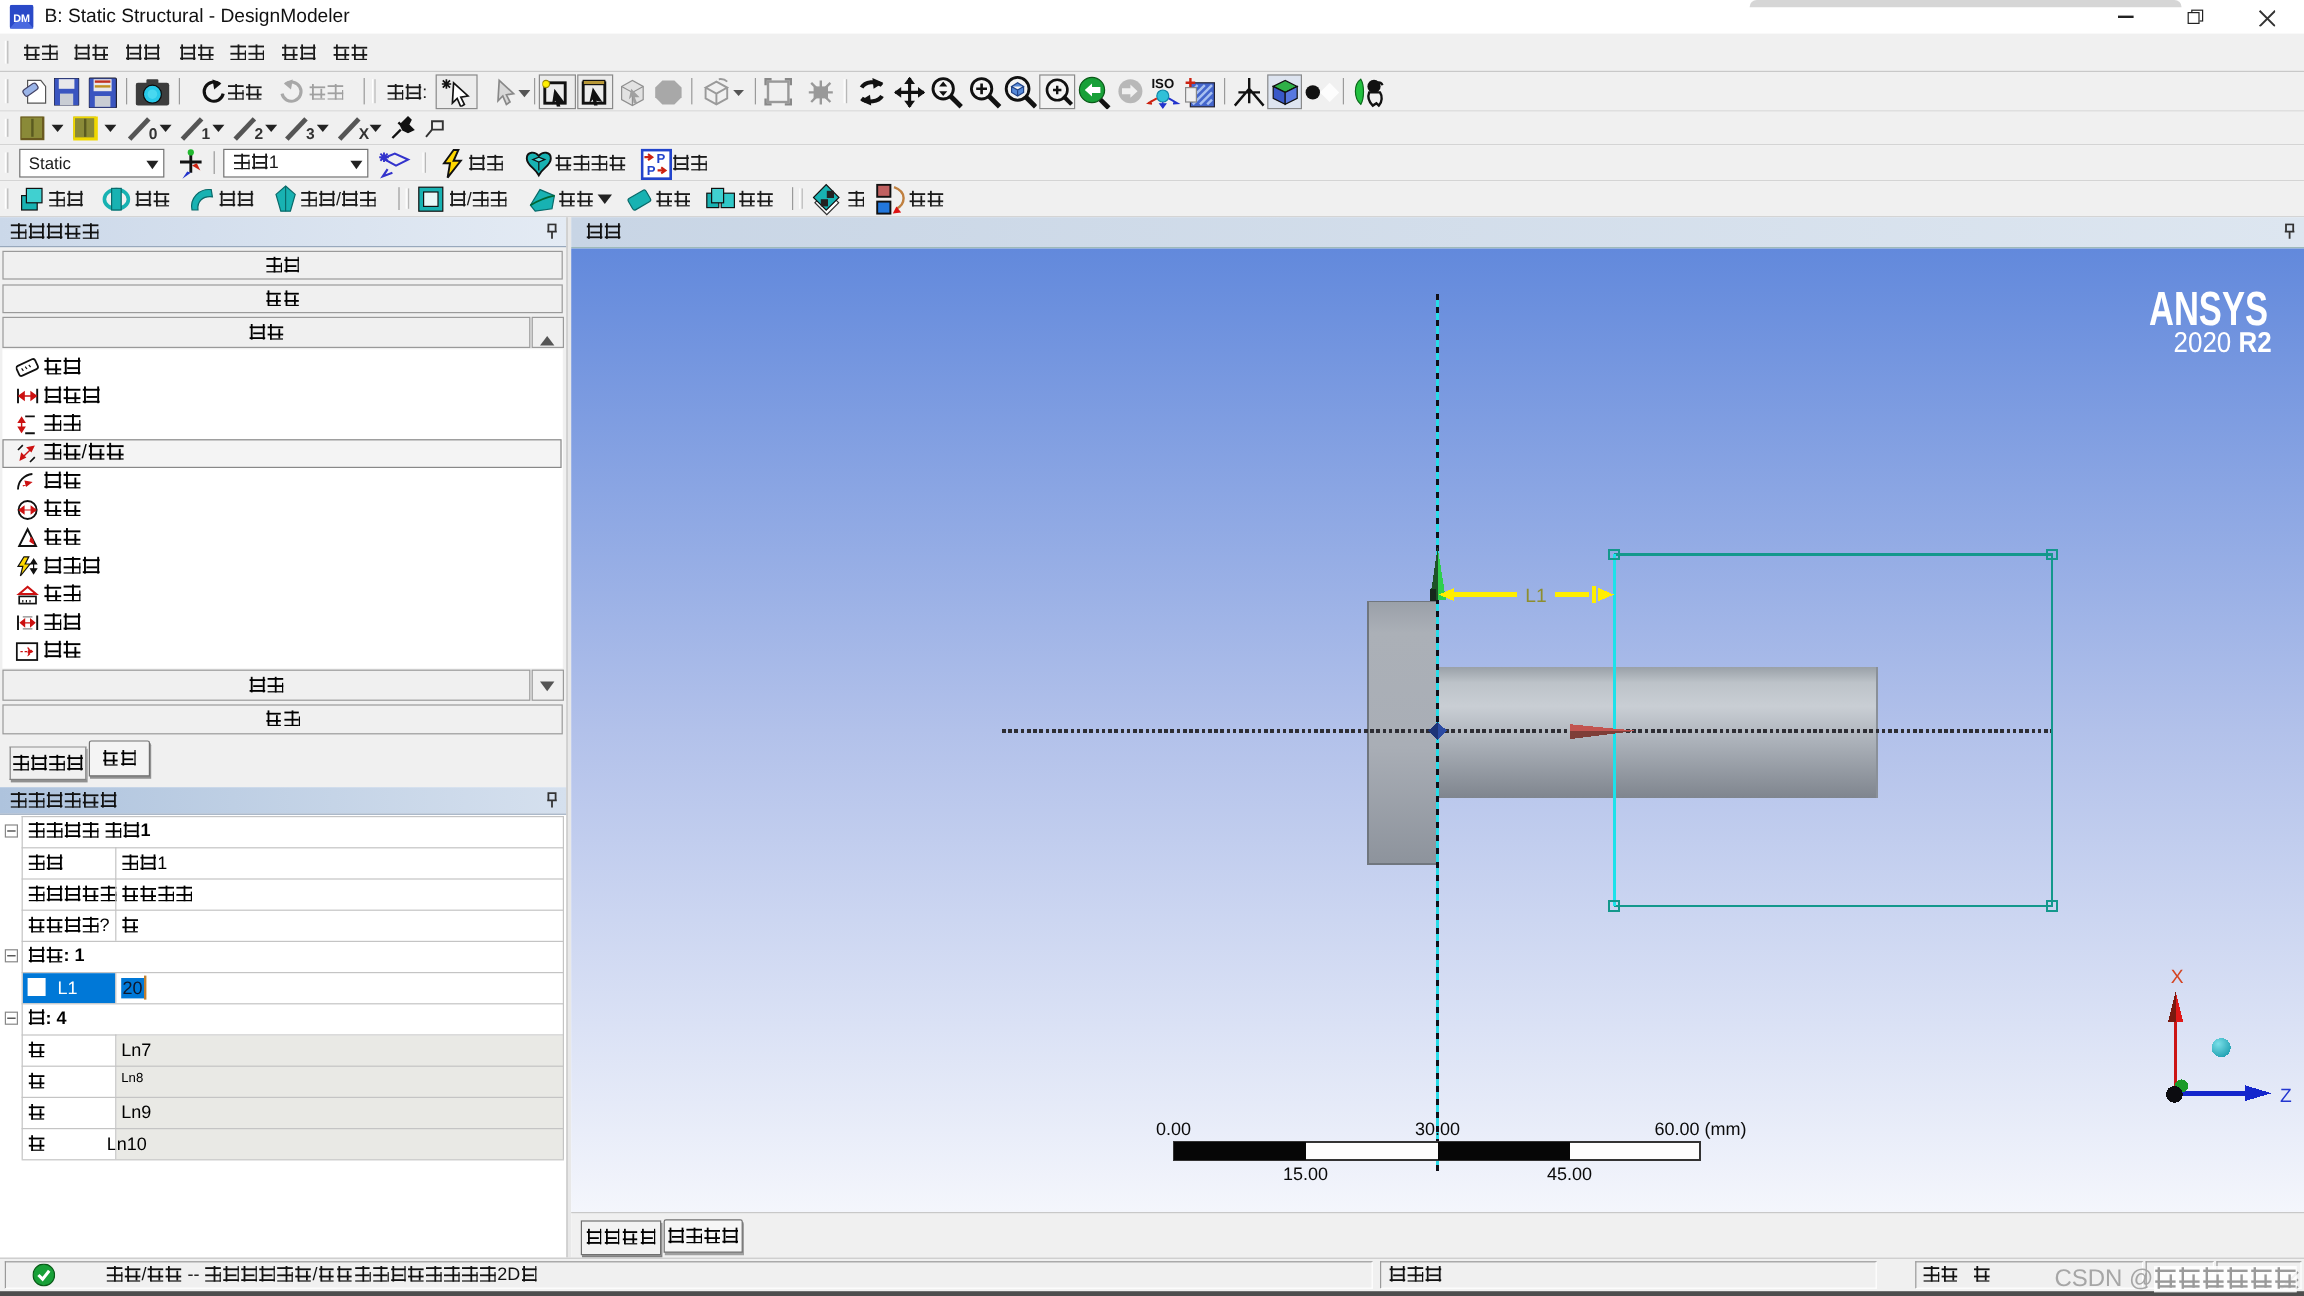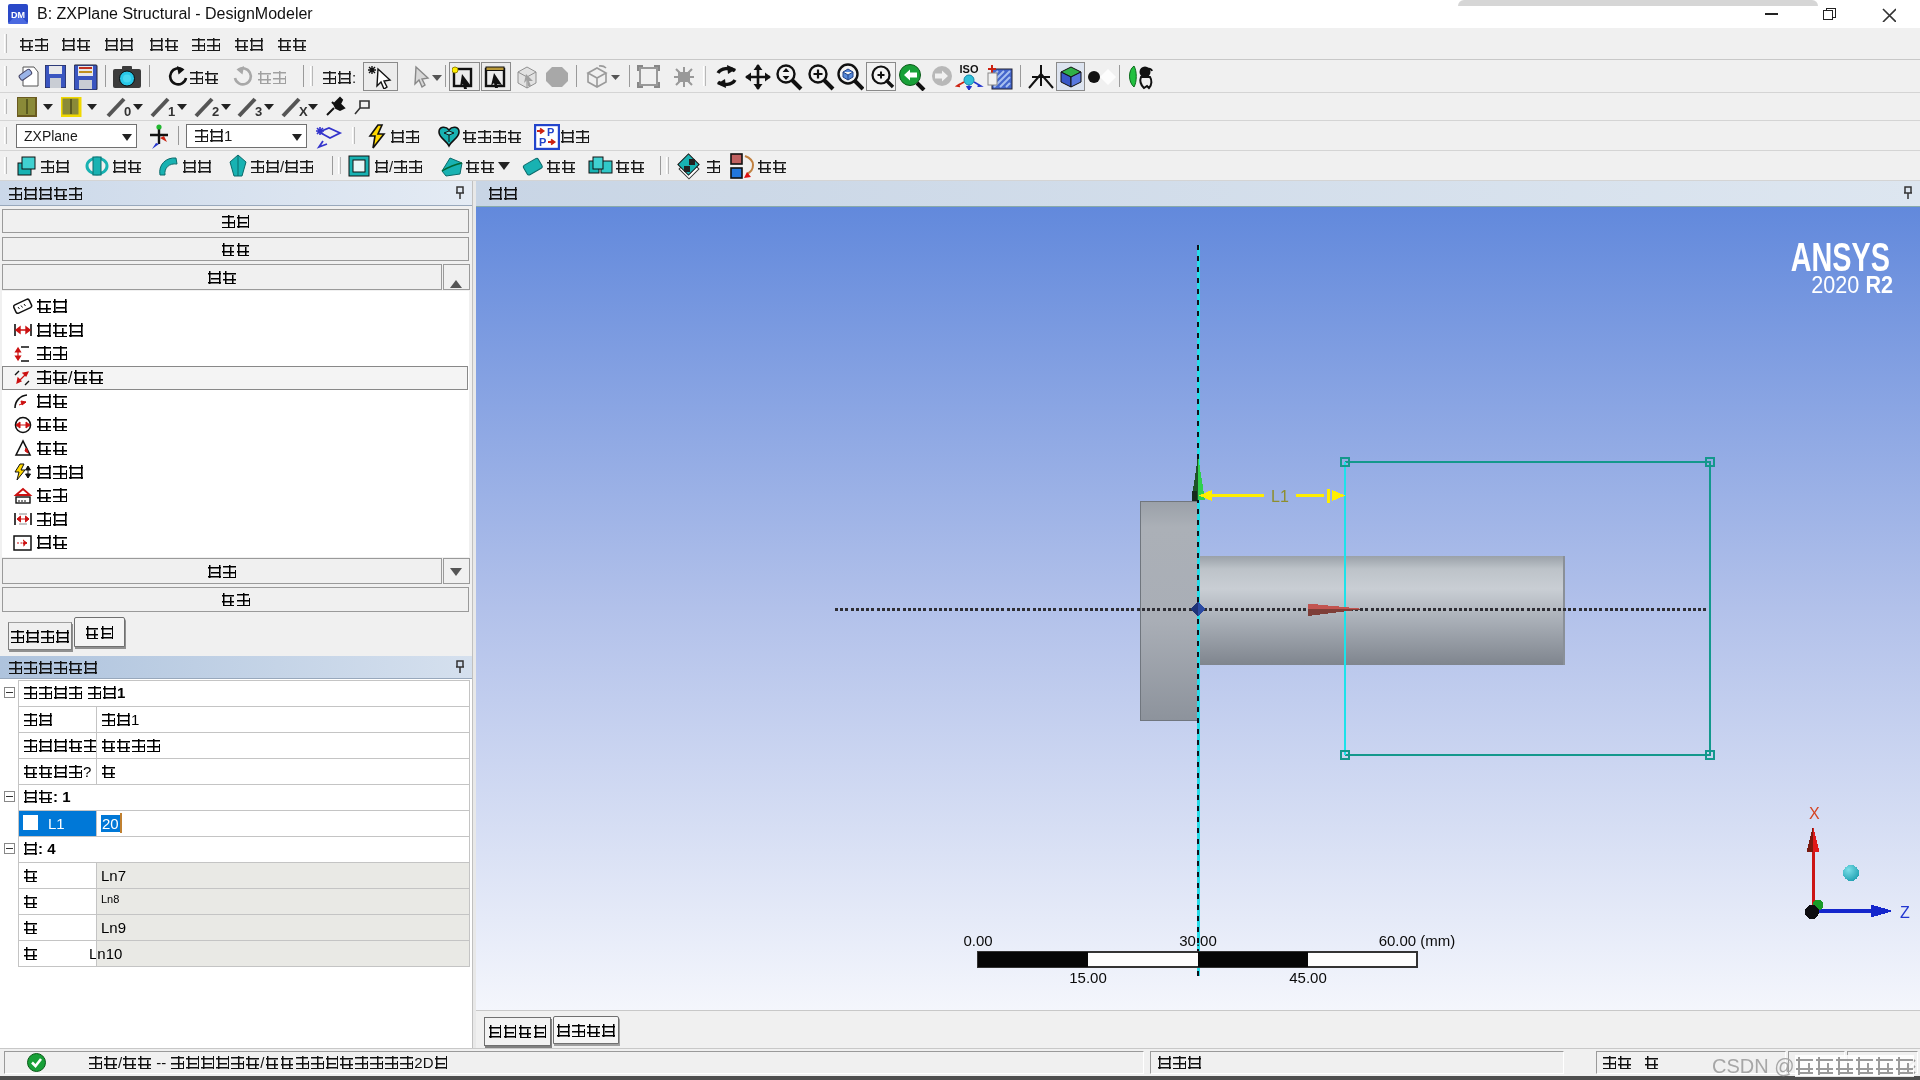--- a/index.html
+++ b/index.html
@@ -15,21 +15,21 @@
 .tx{white-space:nowrap}
 </style></head><body>
 
 <div class="abs" style="left:0;top:0;width:1920px;height:28px;background:#fff">
  <div class="abs" style="left:1458px;top:0;width:360px;height:6px;background:#d6d6d6;border-radius:7px 7px 0 0"></div>
  <svg class="abs" style="left:8px;top:4px" width="20" height="20">
       <rect width="20" height="20" rx="2" fill="#2a49c8"></rect>
       <path d="M0 20 L10 8 L20 20 Z" fill="#4a69e0"></path>
       <text x="10" y="14" font-size="9" font-weight="bold" fill="#fff" text-anchor="middle" font-family="Liberation Sans">DM</text>
     </svg>
- <div class="abs tx" style="left:37px;top:5px;font-size:16px;color:#111">B: ZXPlane Structural - DesignModeler</div>
+ <div class="abs tx" style="left:37px;top:5px;font-size:16px;color:#111">B: Static Structural - DesignModeler</div>
  <div class="abs" style="left:1765px;top:13px;width:13px;height:2px;background:#222"></div>
  <div class="abs" style="left:1826px;top:8px;width:10px;height:10px;border:1.5px solid #222;background:#fff"></div>
  <div class="abs" style="left:1823px;top:10px;width:10px;height:10px;border:1.5px solid #222;background:#fff"></div>
  <svg class="abs" style="left:1882px;top:8px" width="14" height="14">
       <path d="M1 1 L14 14 M14 1 L1 14" stroke="#333" stroke-width="1.6"></path>
     </svg>
 </div>
 
 <div class="abs" style="left:0;top:28px;width:1920px;height:32px;background:#f0f0f0;border-bottom:1px solid #c8c8c8;font-size:15px;color:#1a1a1a">
  <div class="grip" style="left:4px"></div>
@@ -244,21 +244,21 @@
       <path d="M3 19 L10 12 M8 6 L16 14 M10 8 l6 -6 2 2 -2 4 4 4 -4 2 -4 -2 z" fill="#111" stroke="#111" stroke-width="2"></path>
     </svg>
  <svg class="abs" style="left:352px;top:5px" width="22" height="18">
       <path d="M3 16 L8 10 M8 3 h9 v7 h-9 z" fill="none" stroke="#333" stroke-width="1.6"></path>
     </svg>
 </div>
 
 <div class="abs" style="left:0;top:121px;width:1920px;height:30px;background:#f0f0f0;border-bottom:1px solid #d4d4d4;font-size:15px;color:#1a1a1a">
  <div class="grip" style="left:4px"></div>
  <div class="abs" style="left:16px;top:3px;width:121px;height:24px;background:#fff;border:1px solid #707070"></div>
- <div class="abs tx" style="left:24px;top:7px;font-size:14px">ZXPlane</div>
+ <div class="abs tx" style="left:24px;top:7px;font-size:14px">Static</div>
  <div class="abs" style="left:122px;top:13px;width:0;height:0;border:5px solid transparent;border-top:7px solid #222"></div>
  <svg class="abs" style="left:144px;top:3px" width="30" height="26">
       <path d="M15 2 V20 M6 11 H24" stroke="#111" stroke-width="2.4"></path>
       <circle cx="15" cy="3" r="2.6" fill="#22b830"></circle>
       <path d="M15 20 L8 25 L12 19 Z" fill="#2233cc"></path>
       <path d="M16 14 l7 4 -3 -6 z" fill="#cc2211"></path>
     </svg>
  <div class="sep" style="left:178px"></div>
  <div class="abs" style="left:186px;top:3px;width:121px;height:24px;background:#fff;border:1px solid #707070"></div>
  <div class="abs tx" style="left:194px;top:6px"><i class="c"></i><i class="d"></i>1</div>
@@ -452,21 +452,21 @@
  <div class="abs tx" style="left:23px;top:107px;font-size:15px"><i class="e"></i><i class="e"></i><i class="d"></i><i class="c"></i>?</div>
     <div class="abs tx" style="left:101px;top:107px;font-size:15px"><i class="e"></i></div>
  <div class="abs" style="left:18px;top:128px;width:452px;height:1px;background:#c4c4c4"></div>
  <div class="abs" style="left:4px;top:135px;width:11px;height:11px;border:1px solid #888;background:#fff"></div>
     <div class="abs" style="left:6px;top:140px;width:7px;height:1px;background:#333"></div>
  <div class="abs tx" style="left:23px;top:132px;font-size:15px;font-weight:bold"><i class="d"></i><i class="e"></i>: 1</div>
  <div class="abs" style="left:18px;top:154px;width:452px;height:1px;background:#c4c4c4"></div>
  <div class="abs" style="left:19px;top:155px;width:77px;height:25px;background:#0078d7"></div>
  <div class="abs" style="left:23px;top:159px;width:15px;height:15px;background:#fff"></div>
  <div class="abs tx" style="left:48px;top:159px;font-size:15px;color:#fff">L1</div>
- <div class="abs tx" style="left:101px;top:159px;font-size:15px;color:#ffffff;background:#0078d7;padding:0 1px">20</div>
+ <div class="abs tx" style="left:101px;top:159px;font-size:15px;color:#0f172a;background:#0078d7;padding:0 1px">20</div>
  <div class="abs" style="left:120px;top:157px;width:2px;height:20px;background:#c08030"></div>
  <div class="abs" style="left:18px;top:180px;width:452px;height:1px;background:#c4c4c4"></div>
  <div class="abs" style="left:4px;top:187px;width:11px;height:11px;border:1px solid #888;background:#fff"></div>
     <div class="abs" style="left:6px;top:192px;width:7px;height:1px;background:#333"></div>
  <div class="abs tx" style="left:23px;top:184px;font-size:15px;font-weight:bold"><i class="d"></i>: 4</div>
  <div class="abs" style="left:18px;top:206px;width:452px;height:1px;background:#c4c4c4"></div>
  <div class="abs" style="left:97px;top:207px;width:373px;height:103px;background:#e9e9e5"></div>
  <div class="abs tx" style="left:23px;top:211px;font-size:15px"><i class="e"></i></div>
     <div class="abs tx" style="left:101px;top:211px;font-size:15px">Ln7</div>
  <div class="abs" style="left:18px;top:232px;width:452px;height:1px;background:#c4c4c4"></div>

